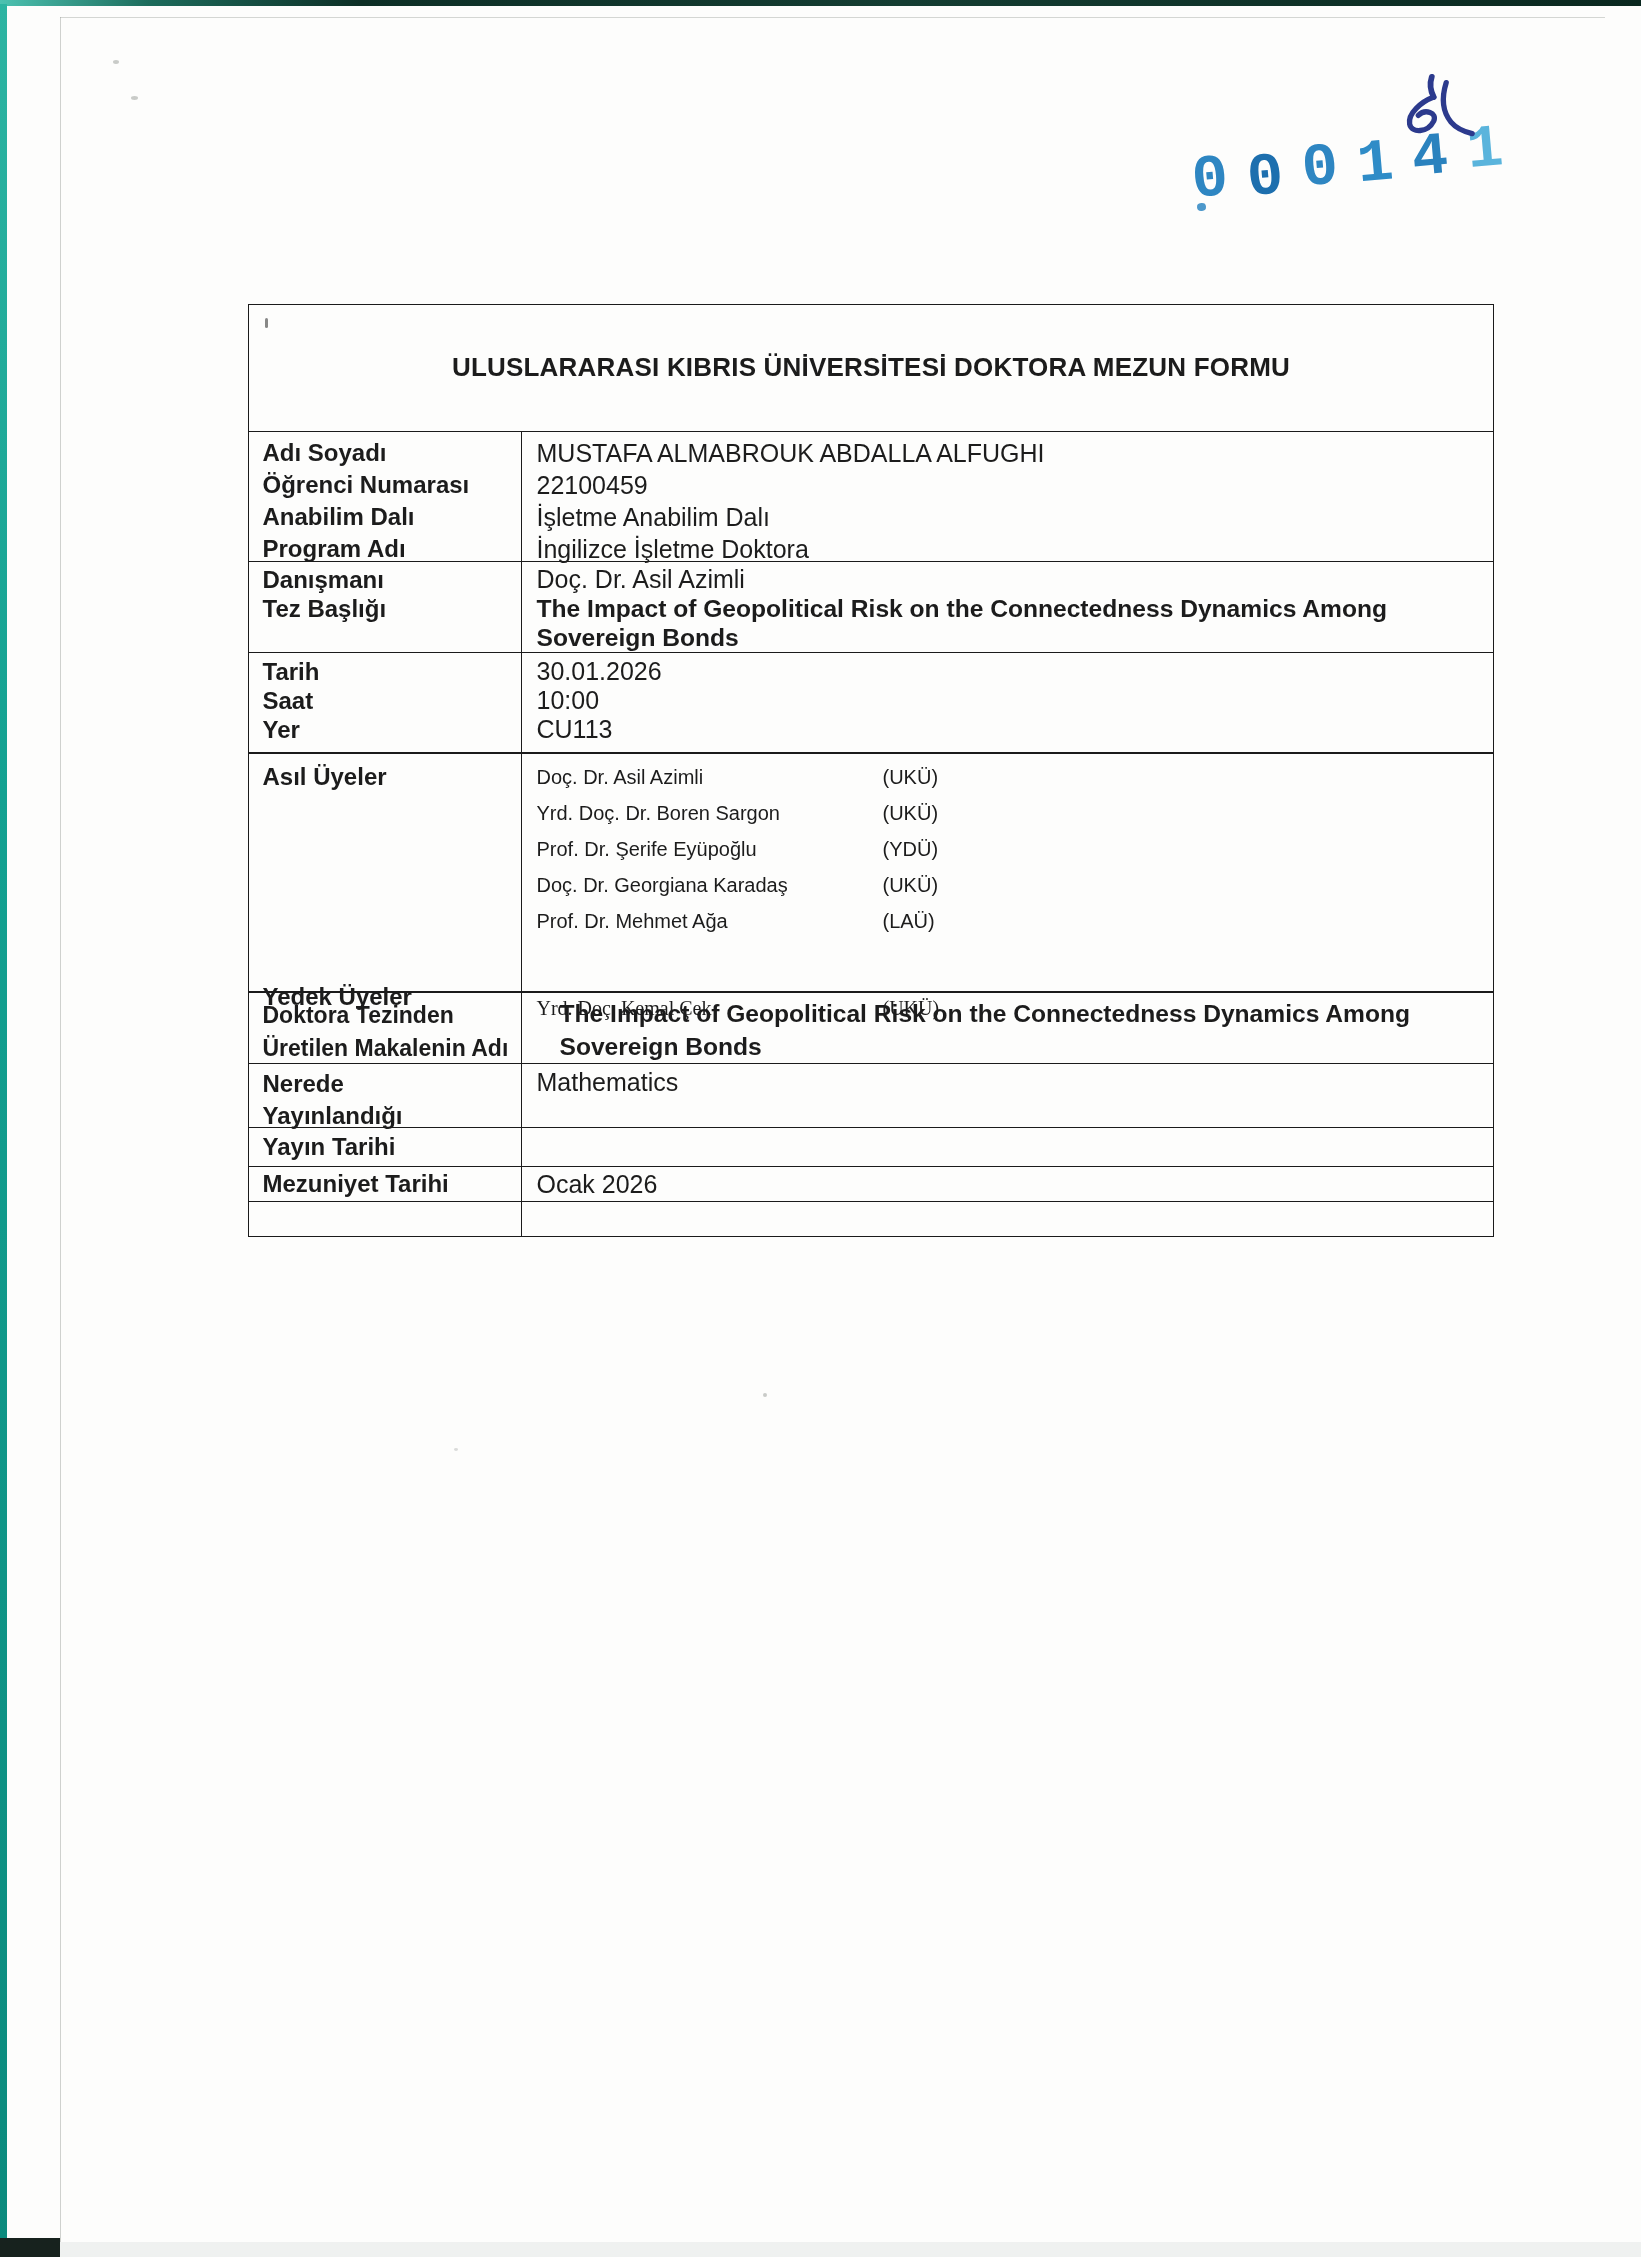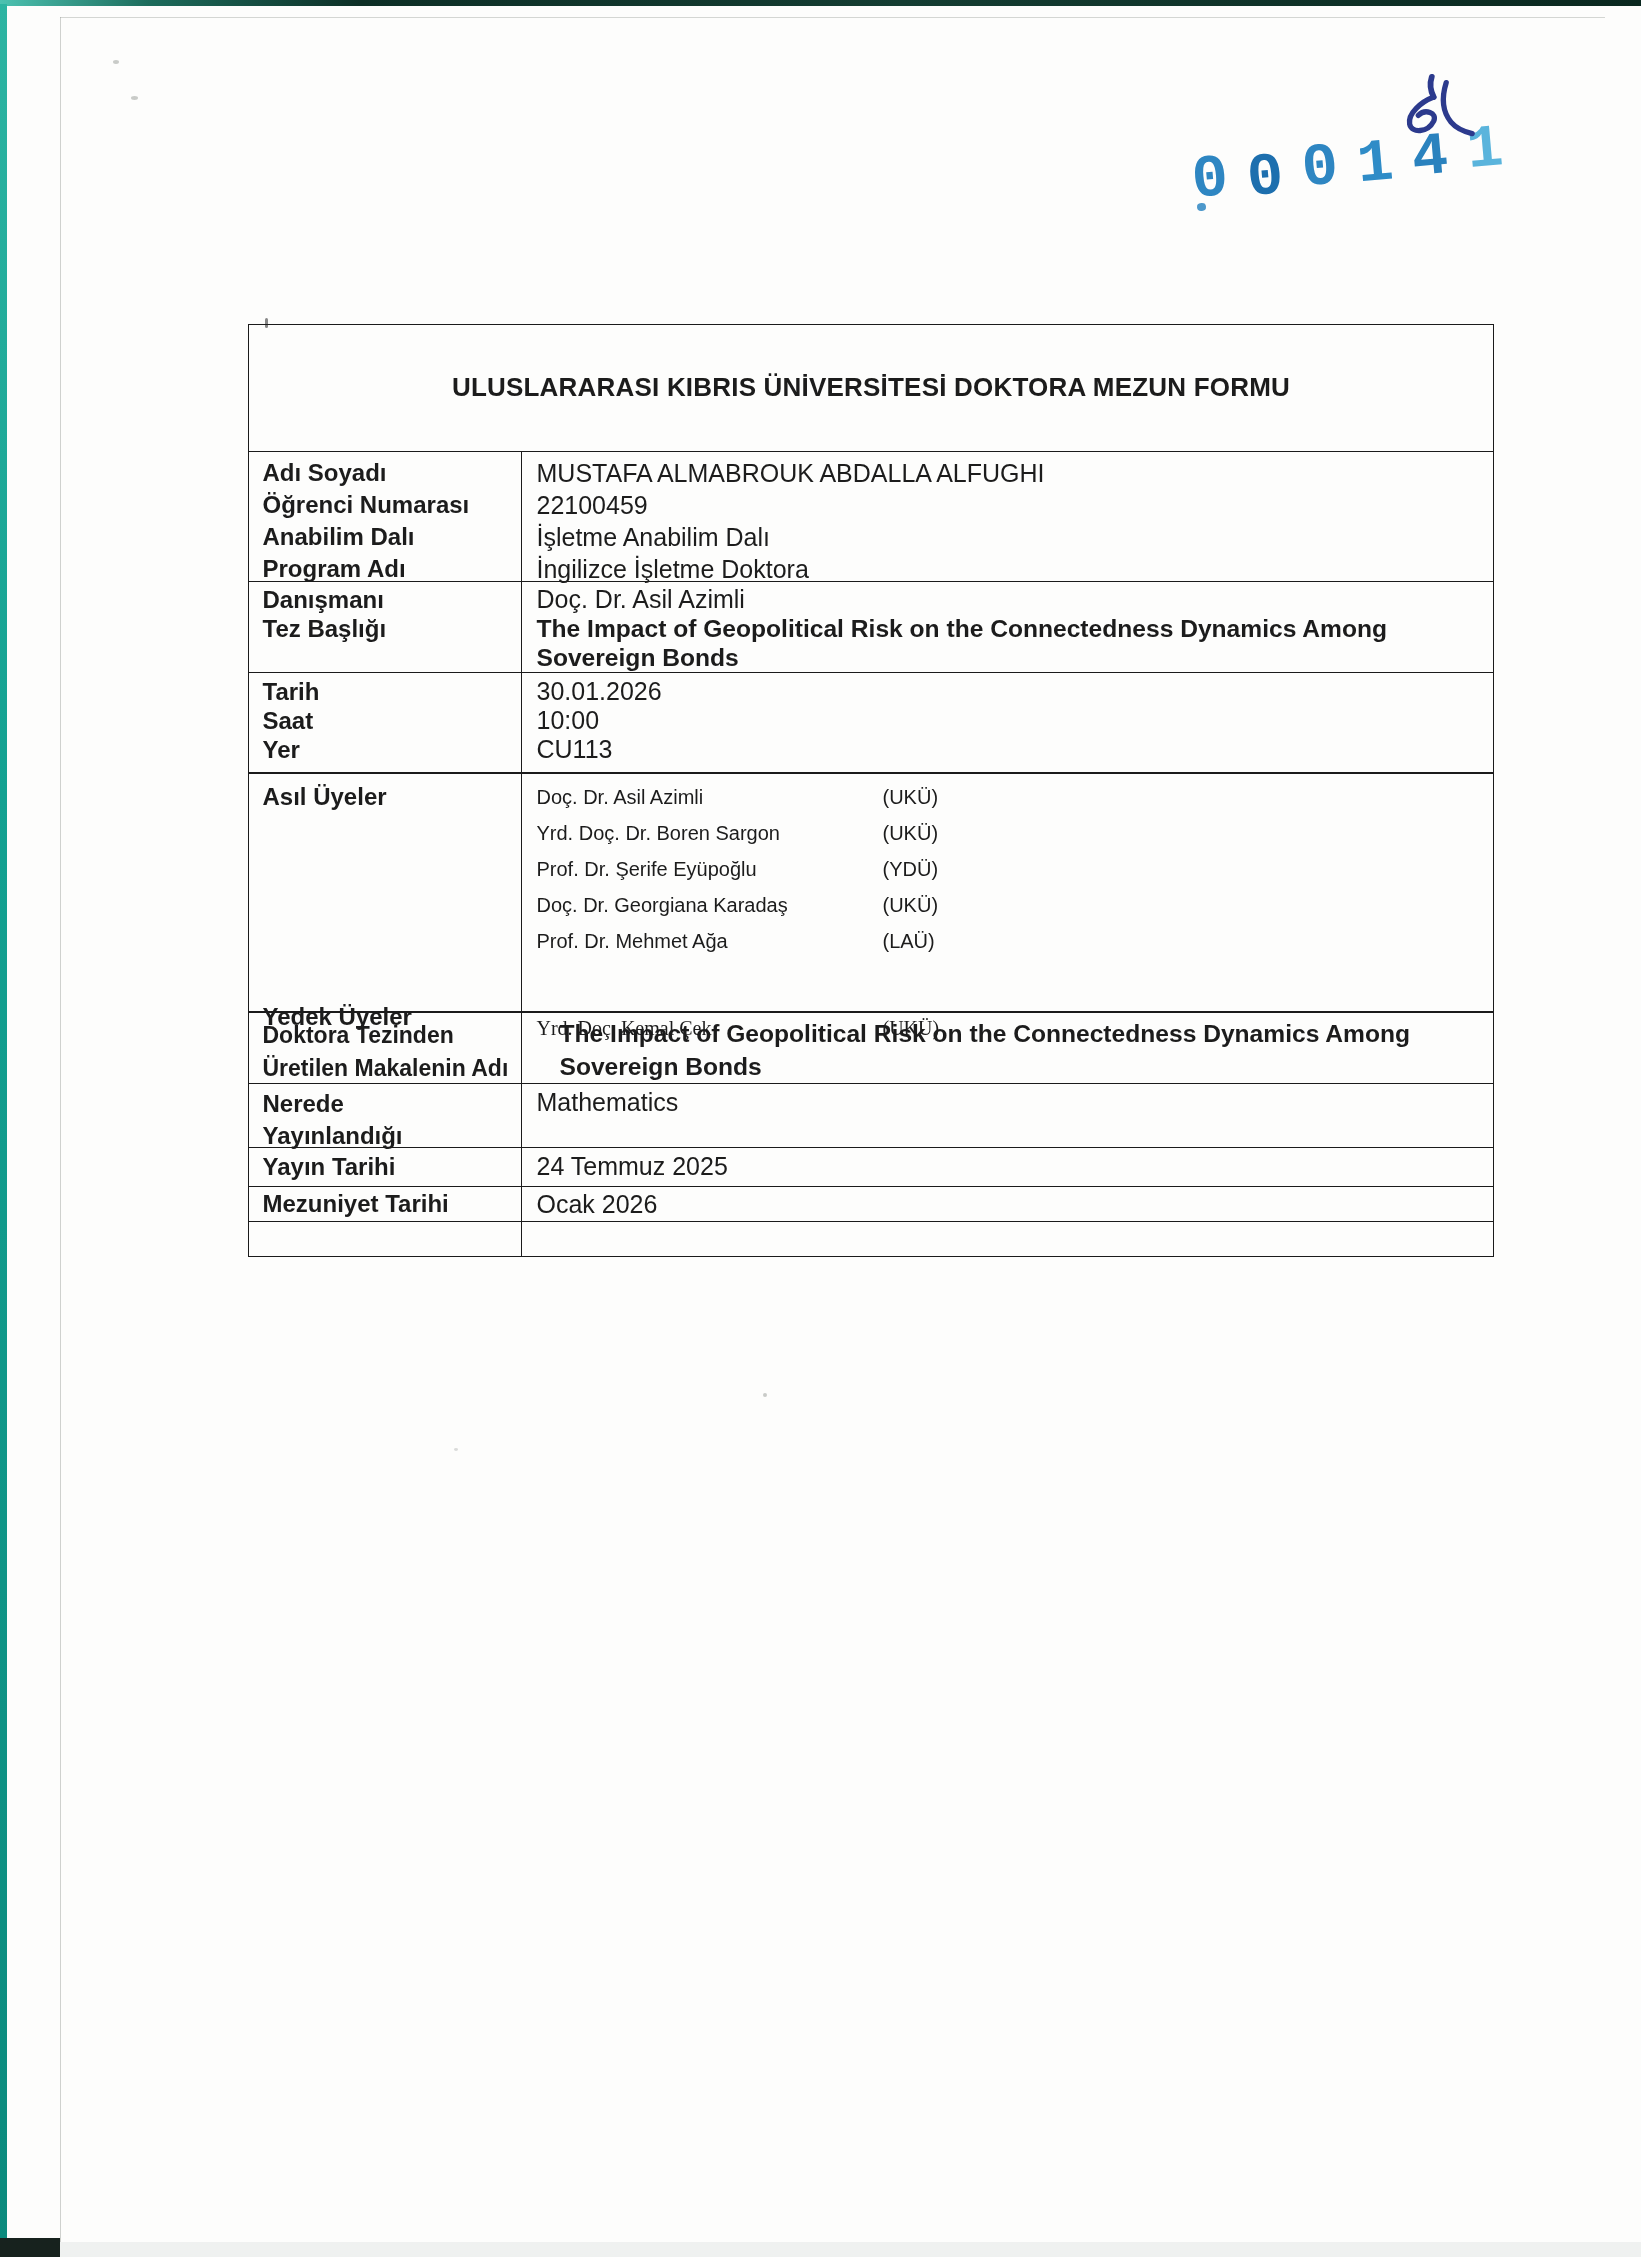--- a/index.html
+++ b/index.html
@@ -49,21 +49,21 @@
   .stamp .d4{color:#2f8cc7;transform:translateY(-1px);}
   .stamp .d5{color:#2a82be;transform:translateY(-2.9px);}
   .stamp .d6{color:#5ab4dc;transform:translateY(-5.8px);}
   .stamp-ink-dot{
     position:absolute;left:1197px;top:203px;width:8.7px;height:7.7px;border-radius:50%;
     background:#2e86c2;opacity:.85;transform:rotate(-5deg);
   }
   .pen-mark{position:absolute;left:1395px;top:73px;}
   
   .form-table{
-    position:absolute;left:248px;top:324px;width:1246px;
+    position:absolute;left:248px;top:304px;width:1246px;
     border:1.9px solid #1b1b1b;background:transparent;box-sizing:border-box;
   }
   .row{display:flex;box-sizing:border-box;border-top:1.9px solid #1b1b1b;}
   .row.first{border-top:none;}
   .row.thick{border-top-width:2.9px;}
   .cell-label{
     width:273px;flex:0 0 273px;box-sizing:border-box;
     border-right:1.9px solid #1b1b1b;
     padding-left:13.5px;font-weight:bold;font-size:24px;
   }
@@ -220,23 +220,20 @@
     </div>
     <div class="cell-value">
       <div class="nowrap">Mathematics</div>
     </div>
   </div>
 
   <div class="row row-pubdate">
     <div class="cell-label">
       <div class="nowrap">Yayın Tarihi</div>
     </div>
-    <div class="cell-value">
-      <div class="nowrap">24 Temmuz 2025</div>
-    </div>
   </div>
 
   <div class="row row-graddate">
     <div class="cell-label">
       <div class="nowrap">Mezuniyet Tarihi</div>
     </div>
     <div class="cell-value">
       <div class="nowrap">Ocak 2026</div>
     </div>
   </div>

